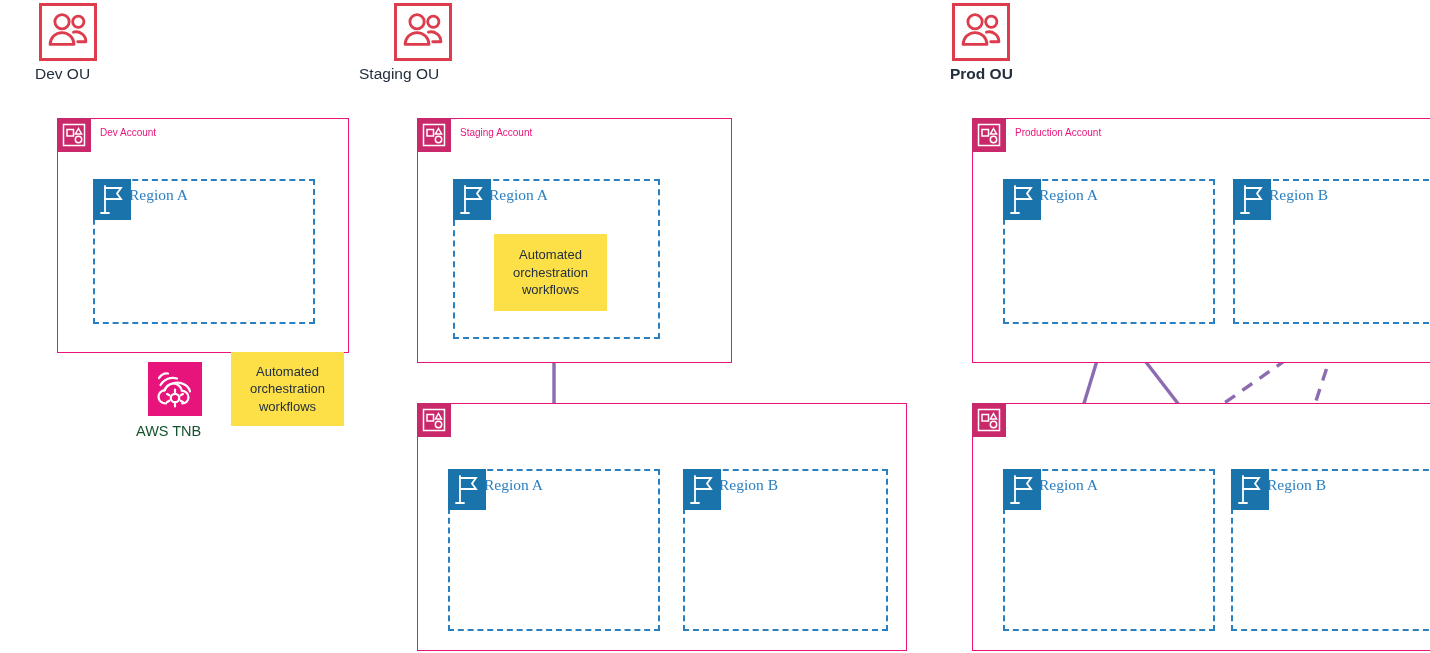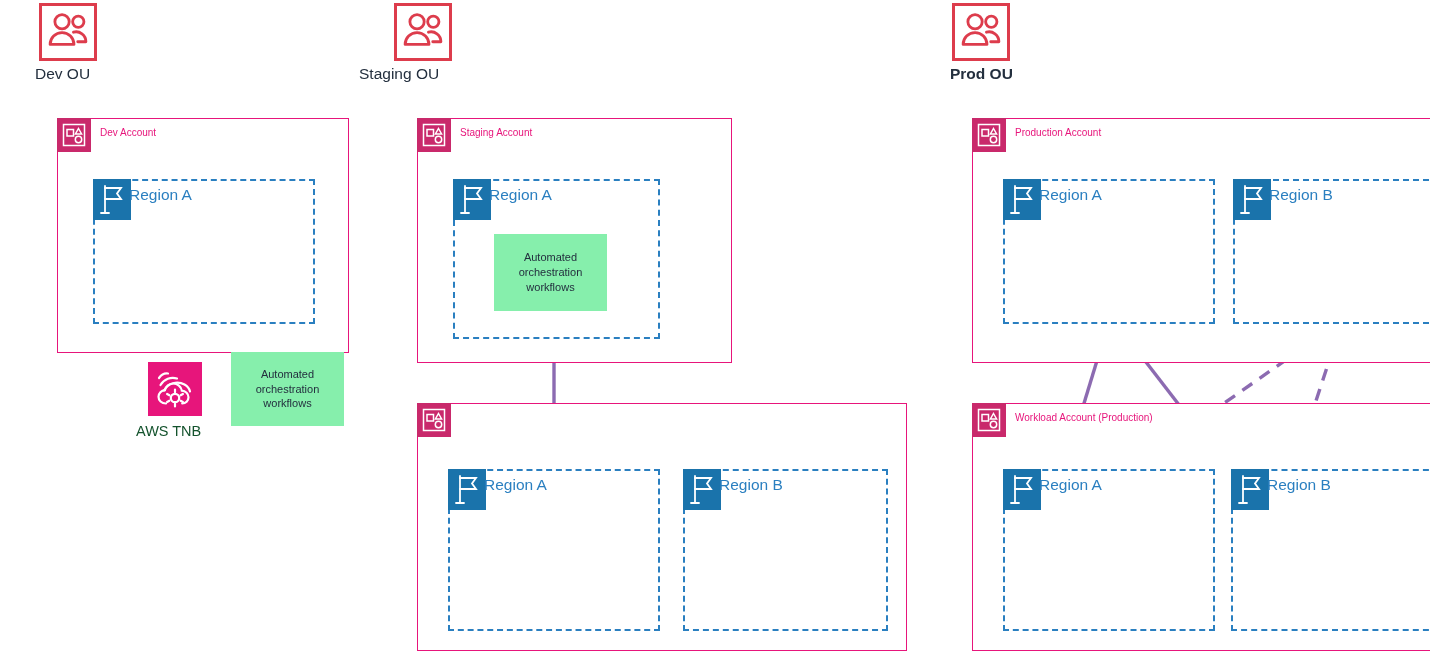--- a/index.html
+++ b/index.html
@@ -54,46 +54,47 @@
     color:#e7157b;
     white-space:nowrap;
     line-height:1.3;
   }
   
   .region{
     position:absolute;
     border:2px dashed #2a7fc0;
     box-sizing:border-box;
     background:transparent;
+    font-family:Liberation Serif, serif;
   }
   .region-badge{
     position:absolute;
     left:-14px;top:-14px;
     width:38px;height:41px;
     background:#1a73ab;
     box-sizing:border-box;
   }
   .region-badge svg{display:block;width:100%;height:100%;}
   .region-title{
     position:absolute;
     left:34px;top:4px;
     font-size:15.5px;
     color:#2a7fc0;
     white-space:nowrap;
     line-height:1.3;
   }
   
   .greybox{
     position:absolute;
-    background:#86efac;
+    background:#fde047;
     display:flex;
     align-items:center;
     justify-content:center;
     text-align:center;
-    font-size:11px;
+    font-size:13px;
     color:#232f3e;
     line-height:1.35;
     box-sizing:border-box;
     padding:2px;
   }
   
   .tnb{
     position:absolute;
     width:54px;height:54px;
     background:#e7157b;
@@ -352,21 +353,20 @@
     <div class="account-badge">
       <svg viewBox="0 0 34 34">
         <g fill="none" stroke="#ffffff" stroke-width="1.5">
           <rect x="6.5" y="6.5" width="21" height="21"></rect>
           <rect x="10" y="11.5" width="6.5" height="6.5"></rect>
           <path d="M21.5,10.5 L24.6,16 L18.4,16 Z"></path>
           <circle cx="21.5" cy="21.5" r="3.2"></circle>
         </g>
       </svg>
     </div>
-    <div class="account-title">Workload Account (Production)</div>
 
     <div class="region" style="left:30px;top:65px;width:212px;height:162px;">
       <div class="region-badge" style="left:-2px;top:-2px;">
         <svg viewBox="0 0 38 41">
           <g fill="none" stroke="#ffffff" stroke-width="1.8" stroke-linecap="round">
             <path d="M12,7 L12,34"></path>
             <path d="M12,9 L28,9 L24,14.5 L28,20 L12,20"></path>
             <path d="M8,34 L16,34"></path>
           </g>
         </svg>

